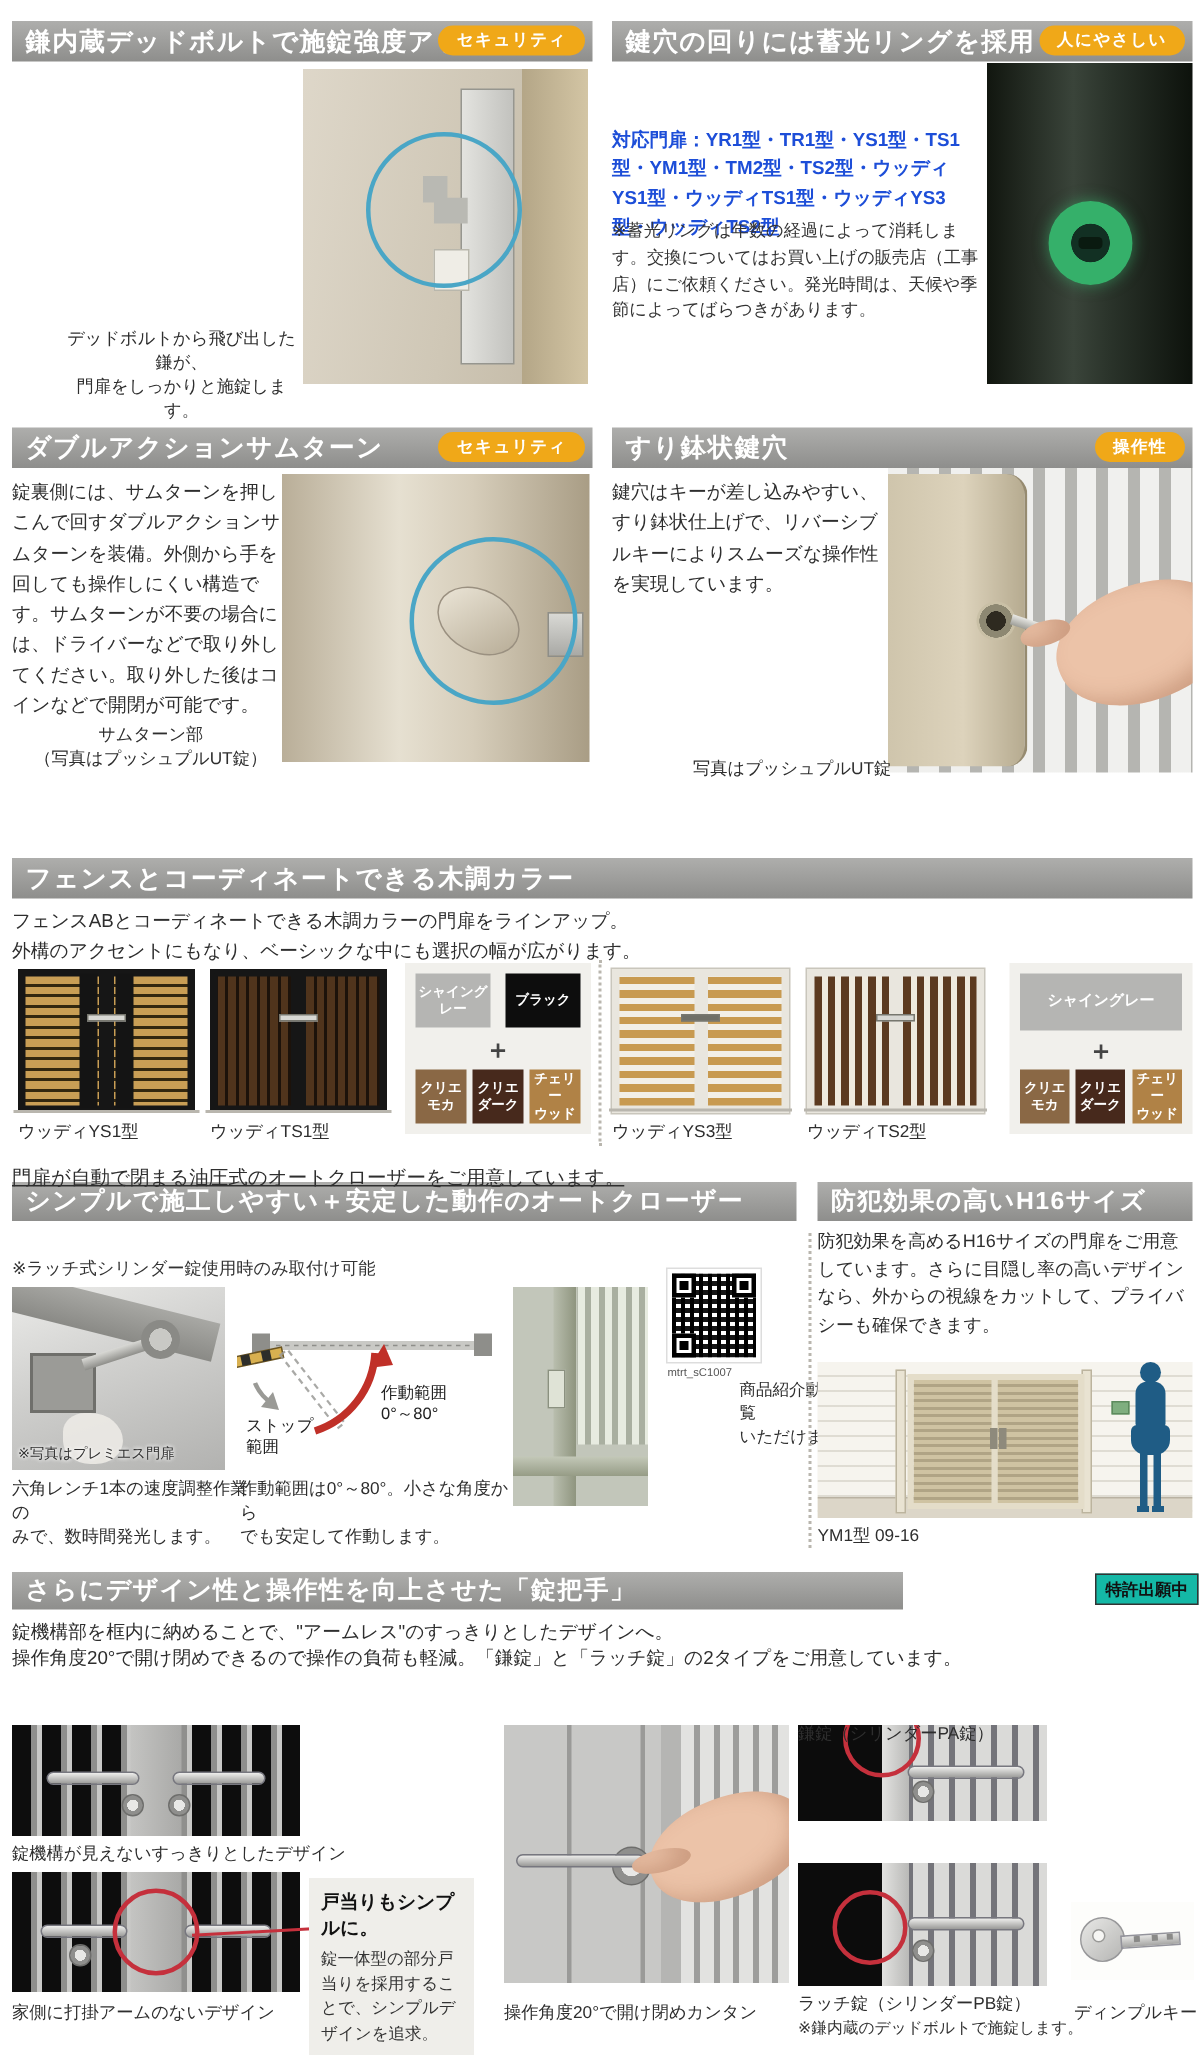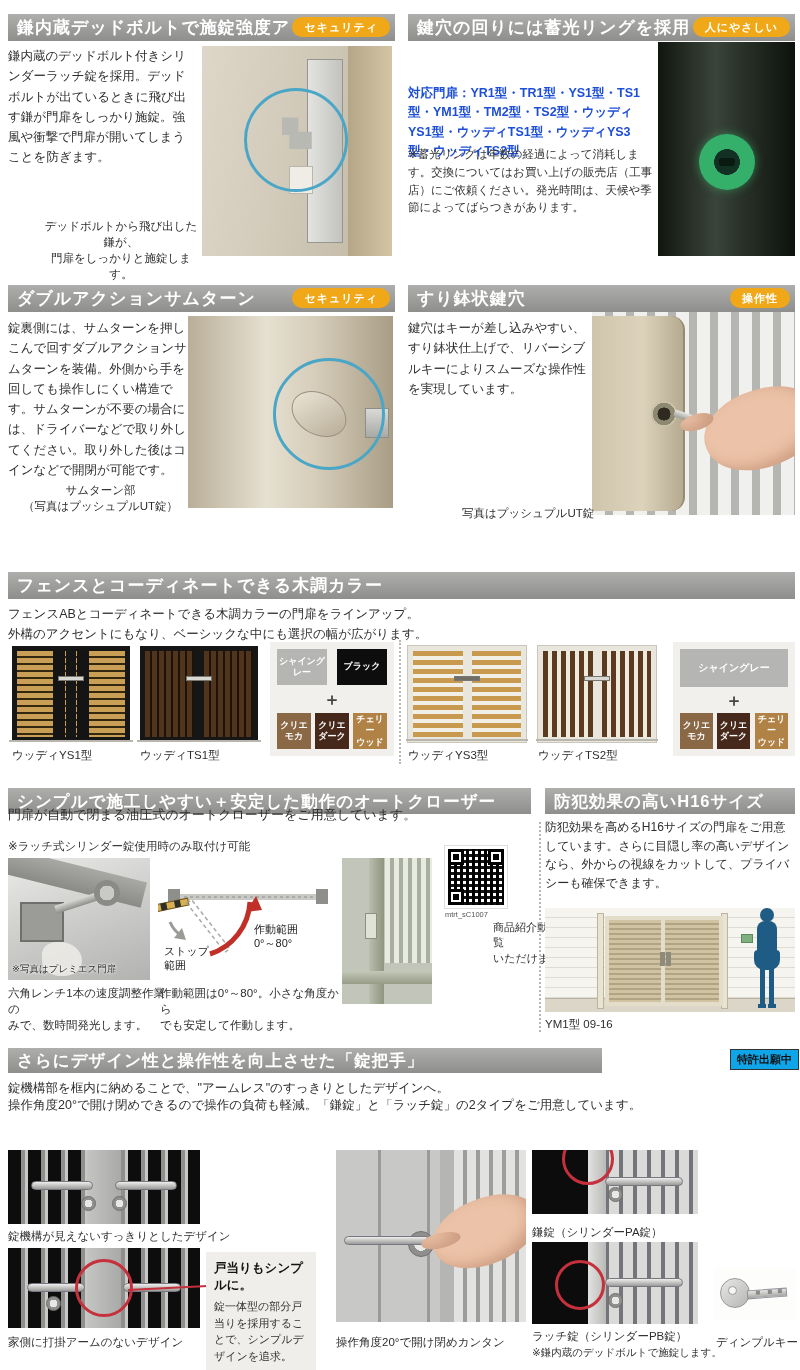--- a/index.html
+++ b/index.html
@@ -106,33 +106,32 @@
   .p-hand .stripes { position:absolute; right:0; top:0; width:38%; height:100%; background:repeating-linear-gradient(90deg,#e2e2e0 0 9px,#9d9d9b 9px 13px); }
   .p-dlock { }
   .p-dlock .dark { position:absolute; left:0; top:0; width:38%; height:100%; background:#0c0c0c; }
   .p-dlock .stripes { position:absolute; right:0; top:0; width:62%; height:100%; background:repeating-linear-gradient(90deg,#dadad8 0 10px,#74747a 10px 14px); }
   .p-dlock .stile { position:absolute; left:34%; top:0; width:18px; height:100%; background:linear-gradient(90deg,#e2e2e0,#b9b9b7); }
   .p-keyimg { background:#fdfdfb; }
   .p-keyimg .head { position:absolute; left:6px; top:10px; width:30px; height:30px; border-radius:50%; background:linear-gradient(135deg,#e8e8e6,#b5b5b3); border:1px solid #98989a; }
   .p-keyimg .hole { position:absolute; left:14px; top:18px; width:9px; height:9px; border-radius:50%; background:#f6f6f4; border:1px solid #9a9a98; }
   .p-keyimg .blade { position:absolute; left:33px; top:21px; width:40px; height:9px; background:linear-gradient(#e4e4e2,#a5a5a3); border:1px solid #93939b; transform:rotate(-4deg); }
   .p-keyimg .notch { position:absolute; top:0; width:4px; height:4px; background:#8a8a88; }
-  .patent { position:absolute; background:#0ea5e9; border:1.5px solid #333; color:#111; font-size:11px; font-weight:bold; padding:2px 6px; white-space:nowrap; }
+  .patent { position:absolute; background:#14b8a6; border:1.5px solid #333; color:#111; font-size:11px; font-weight:bold; padding:2px 6px; white-space:nowrap; }
   .diagram-label { position:absolute; font-size:11px; color:#222; line-height:1.3; }
 </style>
 </head>
 <body>
 
 <div id="page">
 
   <div class="bar" style="left:8px;top:14px;width:387px;">
     <span>鎌内蔵デッドボルトで施錠強度アップ</span>
     <span class="badge">セキュリティ</span>
   </div>
-  <div class="body" style="left:8px;top:46px;width:188px;">鎌内蔵のデッドボルト付きシリンダーラッチ錠を採用。デッドボルトが出ているときに飛び出す鎌が門扉をしっかり施錠。強風や衝撃で門扉が開いてしまうことを防ぎます。</div>
   <div class="photo p-deadbolt" style="left:202px;top:46px;width:190px;height:210px;">
     <div class="frame"></div>
     <div class="plate"></div>
     <div class="hook"></div>
     <div class="latch"></div>
     <div class="blue-ring" style="left:22%;top:20%;width:104px;height:104px;"></div>
   </div>
   <div class="cap cap-c pre" style="left:42px;top:218px;width:158px;">デッドボルトから飛び出した鎌が、
 門扉をしっかりと施錠します。</div>
 
@@ -240,21 +239,21 @@
   </div>
 
   <div class="cap" style="left:12px;top:747px;">ウッディYS1型</div>
   <div class="cap" style="left:140px;top:747px;">ウッディTS1型</div>
   <div class="cap" style="left:408px;top:747px;">ウッディYS3型</div>
   <div class="cap" style="left:538px;top:747px;">ウッディTS2型</div>
 
   <div class="bar" style="left:8px;top:788px;width:523px;height:26px;line-height:26px;font-size:16.5px;">
     <span>シンプルで施工しやすい＋安定した動作のオートクローザー</span>
   </div>
-  <div class="body" style="left:8px;top:804px;width:520px;font-size:13px;">門扉が自動で閉まる油圧式のオートクローザーをご用意しています。</div>
+  <div class="body" style="left:8px;top:774px;width:520px;font-size:13px;text-decoration:underline;">門扉が自動で閉まる油圧式のオートクローザーをご用意しています。</div>
   <div class="note" style="left:8px;top:838px;width:520px;">※ラッチ式シリンダー錠使用時のみ取付け可能</div>
 
   <div class="photo p-closer" style="left:8px;top:858px;width:142px;height:122px;">
     <div class="beam"></div>
     <div class="bracket"></div>
     <div class="arm"></div>
     <div class="knuckle"></div>
     <div class="bag"></div>
     <div class="overlaycap" style="bottom:4px;">※写真はプレミエス門扉</div>
   </div>
@@ -377,21 +376,21 @@
   <div class="cap" style="left:336px;top:1334px;width:200px;">操作角度20°で開け閉めカンタン</div>
 
   <div class="photo p-dlock" style="left:532px;top:1150px;width:166px;height:64px;">
     <div class="dark"></div>
     <div class="stripes"></div>
     <div class="stile"></div>
     <div class="lever" style="left:44%;top:42%;width:78px;"></div>
     <div class="cyl" style="left:46%;top:58%;"></div>
     <div class="red-ring" style="left:18%;top:-26%;width:52px;height:52px;"></div>
   </div>
-  <div class="cap" style="left:532px;top:1224px;width:180px;">鎌錠（シリンダーPA錠）</div>
+  <div class="cap" style="left:532px;top:1148px;width:180px;">鎌錠（シリンダーPA錠）</div>
 
   <div class="photo p-dlock" style="left:532px;top:1242px;width:166px;height:82px;">
     <div class="dark"></div>
     <div class="stripes"></div>
     <div class="stile"></div>
     <div class="lever" style="left:44%;top:44%;width:78px;"></div>
     <div class="cyl" style="left:46%;top:62%;"></div>
     <div class="red-ring" style="left:14%;top:22%;width:50px;height:50px;"></div>
   </div>
   <div class="cap" style="left:532px;top:1328px;width:180px;">ラッチ錠（シリンダーPB錠）</div>

